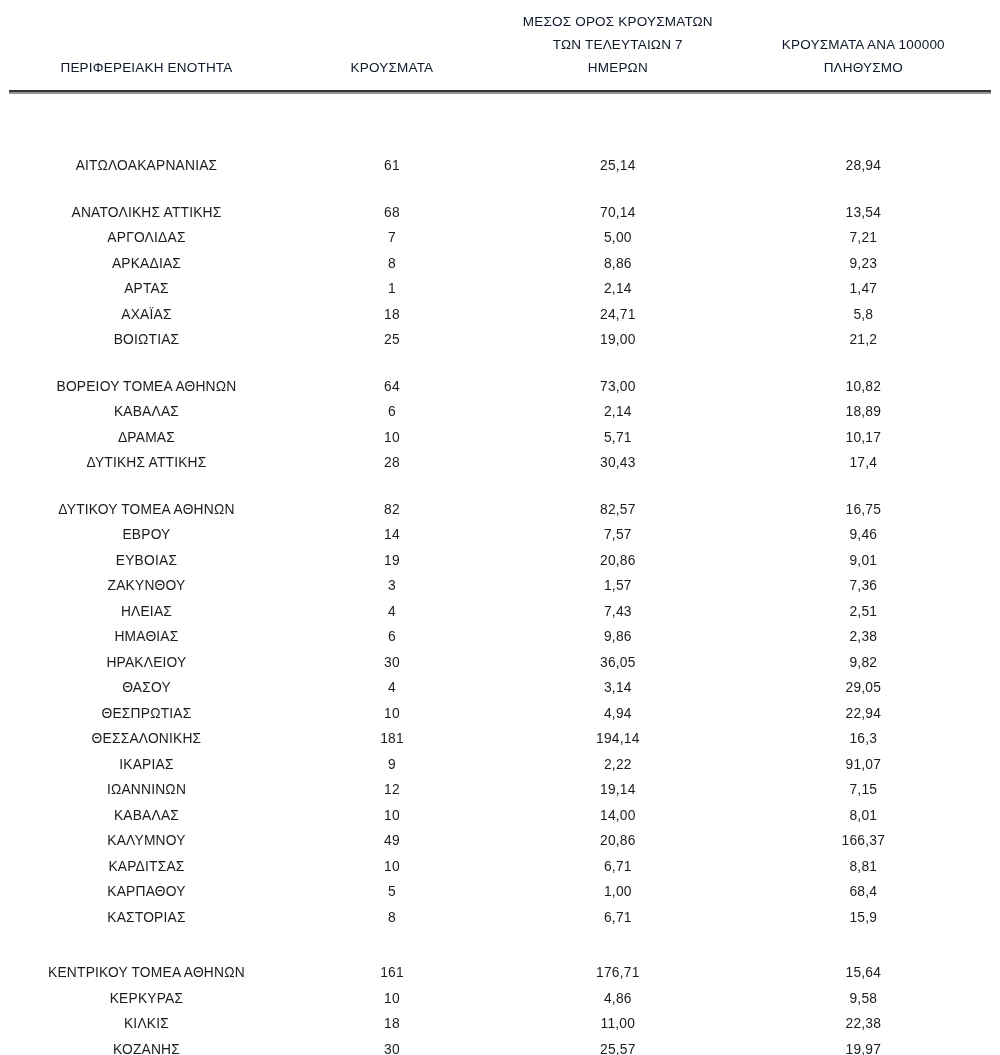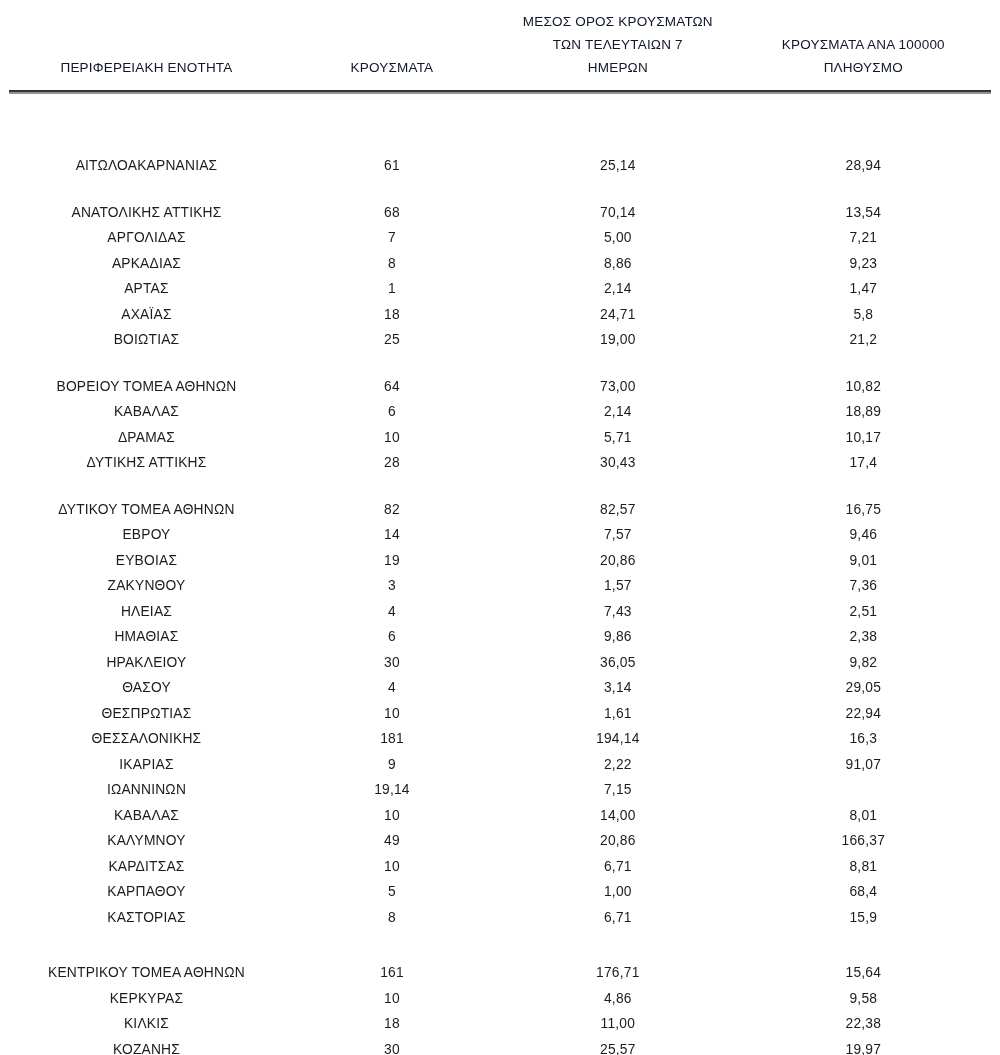--- a/index.html
+++ b/index.html
@@ -175,37 +175,38 @@
       </div>
       <div class="row">
         <div class="cell">ΘΑΣΟΥ</div>
         <div class="cell">4</div>
         <div class="cell">3,14</div>
         <div class="cell">29,05</div>
       </div>
       <div class="row">
         <div class="cell">ΘΕΣΠΡΩΤΙΑΣ</div>
         <div class="cell">10</div>
-        <div class="cell">1,61</div>
+        <div class="cell">4,94</div>
         <div class="cell">22,94</div>
       </div>
       <div class="row">
         <div class="cell">ΘΕΣΣΑΛΟΝΙΚΗΣ</div>
         <div class="cell">181</div>
         <div class="cell">194,14</div>
         <div class="cell">16,3</div>
       </div>
       <div class="row">
         <div class="cell">ΙΚΑΡΙΑΣ</div>
         <div class="cell">9</div>
         <div class="cell">2,22</div>
         <div class="cell">91,07</div>
       </div>
       <div class="row">
         <div class="cell">ΙΩΑΝΝΙΝΩΝ</div>
+        <div class="cell">12</div>
         <div class="cell">19,14</div>
         <div class="cell">7,15</div>
       </div>
       <div class="row">
         <div class="cell">ΚΑΒΑΛΑΣ</div>
         <div class="cell">10</div>
         <div class="cell">14,00</div>
         <div class="cell">8,01</div>
       </div>
       <div class="row">

